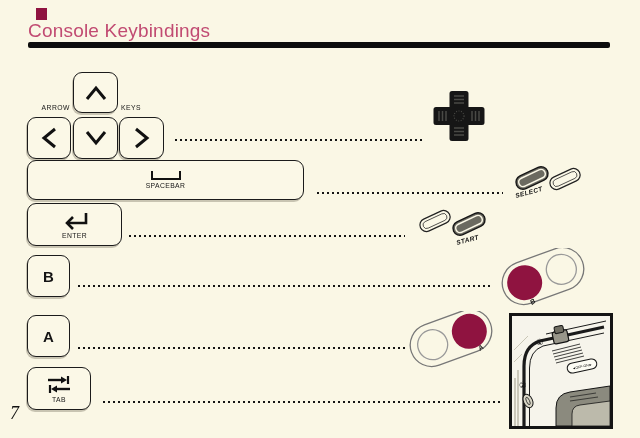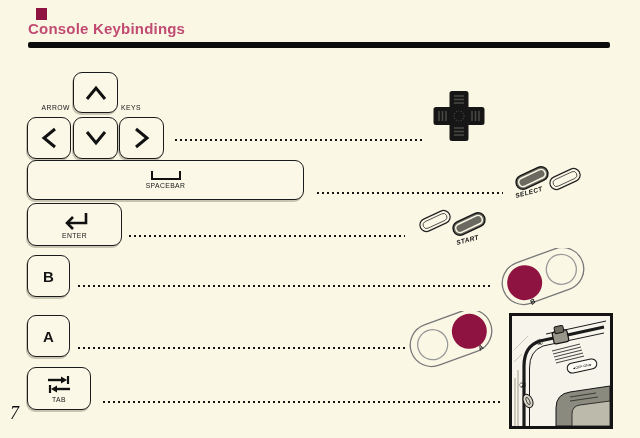--- a/index.html
+++ b/index.html
@@ -1,20 +1,20 @@
 <!DOCTYPE html>
 <html><head>
 <meta charset="utf-8">
 <style>
   html,body{margin:0;padding:0;}
   body{font-family:"Liberation Sans",sans-serif;}
   .page{position:relative;width:640px;height:438px;background:#FAF7E5;overflow:hidden;color:#161616;}
 
   .corner-marker{position:absolute;left:36px;top:8px;width:11px;height:12px;background:#8F1340;}
-  .title{position:absolute;left:28px;top:20px;font-size:15px;font-weight:bold;color:#C14B72;letter-spacing:.2px;}
+  .title{position:absolute;left:28px;top:20px;font-size:19px;font-weight:normal;color:#C14B72;letter-spacing:.2px;}
   .title-rule{position:absolute;left:28px;top:42px;width:582px;height:6px;background:#0c0c0c;border-radius:2px;}
 
   .key{position:absolute;border:1.6px solid #1b1b1b;border-radius:9px;background:#FBF8E7;
        box-shadow:-1px 2px 0 #c8c4b2;display:flex;flex-direction:column;align-items:center;justify-content:center;box-sizing:border-box;}
   .key .klabel{font-size:6.8px;letter-spacing:.4px;margin-top:2px;color:#141414;}
   .key .kletter{font-size:15px;font-weight:bold;color:#141414;}
 
   .side-label{position:absolute;font-size:6.8px;letter-spacing:.5px;color:#141414;}
 
   .space-icon{width:30px;height:9px;border-left:2.5px solid #111;border-right:2.5px solid #111;border-bottom:2.5px solid #111;box-sizing:border-box;}

